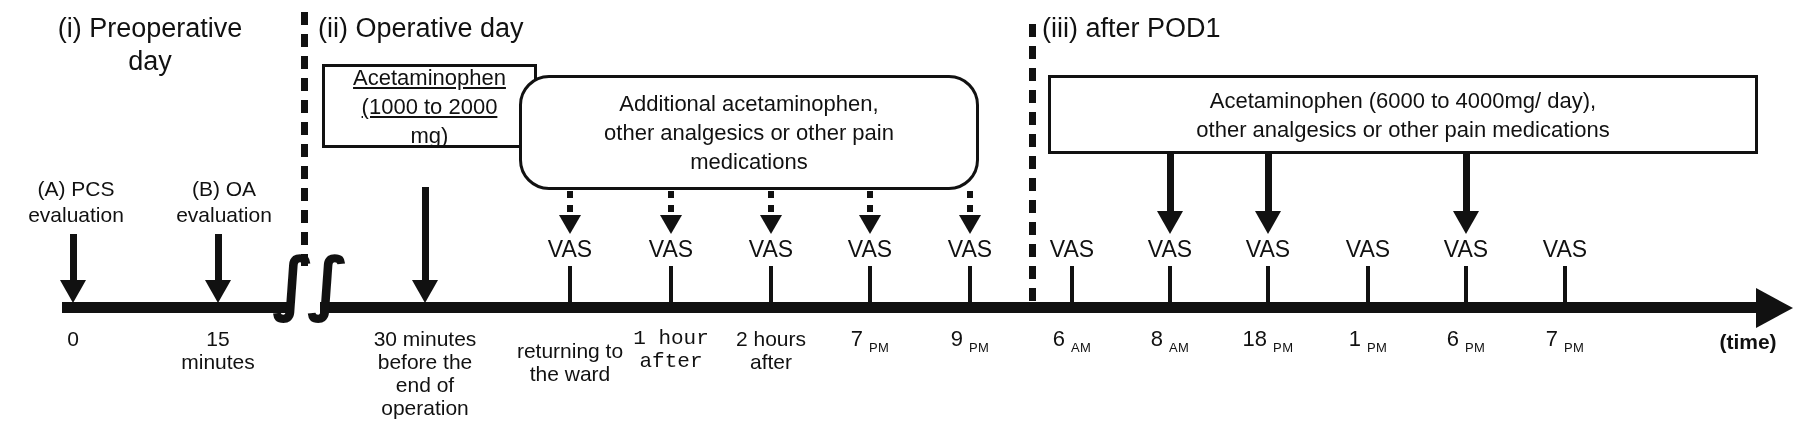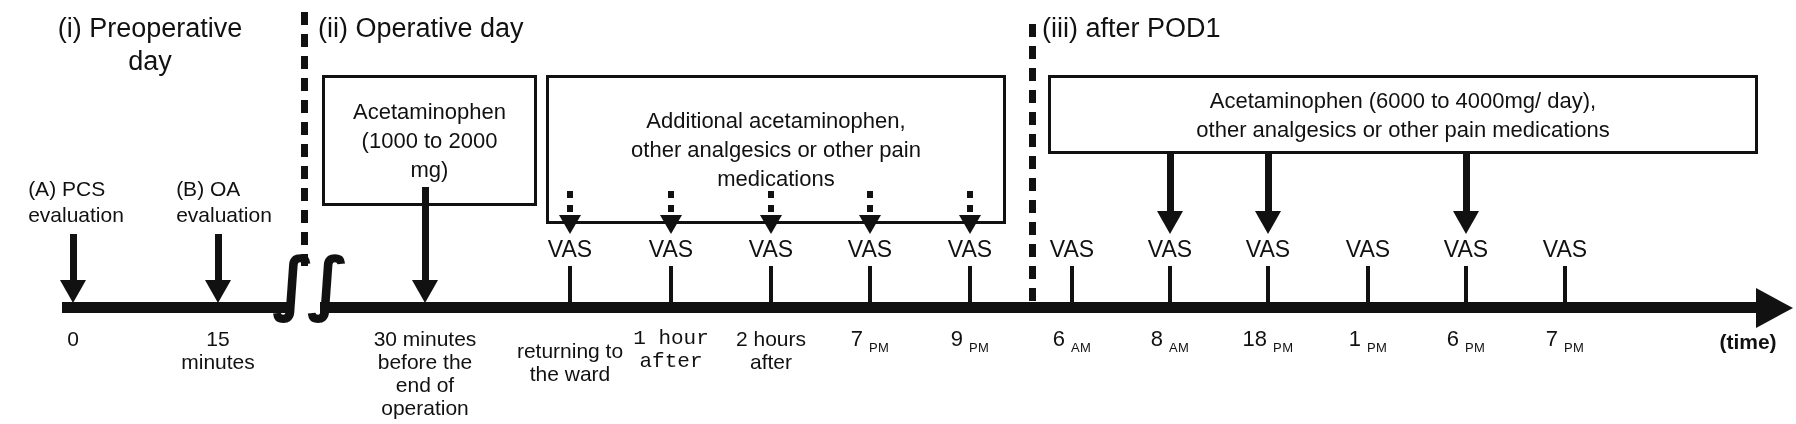--- a/index.html
+++ b/index.html
@@ -18,26 +18,26 @@
     position:absolute; width:7px;
     background:repeating-linear-gradient(to bottom, #111 0 13px, transparent 13px 22px);
   }
   .dl1 { left:301px;  top:12px; height:254px; }
   .dl2 { left:1029px; top:24px; height:279px; }
   .med-box {
     position:absolute; border:3px solid #111; box-sizing:border-box; background:#fff;
     display:flex; align-items:center; justify-content:center;
     text-align:center; font-size:22px; line-height:29px; white-space:pre-line;
   }
-  .b1 { left:322px;  top:75px; width:215px; height:131px; }
-  .b2 { left:546px;  top:75px; width:460px; height:149px; }
+  .b1 { left:322px;  top:64px; width:215px; height:84px;text-decoration:underline; }
+  .b2 { left:519px;  top:75px; width:460px; height:115px;border-radius:30px; }
   .b3 { left:1048px; top:75px; width:710px; height:79px;  }
   .eval-label {
     position:absolute; top:176px; transform:translateX(-50%);
-    font-size:21px; line-height:26px; white-space:pre-line;
+    text-align:center; font-size:21px; line-height:26px; white-space:pre-line;
   }
   .e1 { left:76px; } .e2 { left:224px; }
   .timeline-seg { position:absolute; top:302px; height:11px; background:#111; }
   .s1 { left:62px;  width:226px; }
   .s2 { left:320px; width:1437px; }
   .timeline-head {
     position:absolute; left:1756px; top:288px; width:0; height:0;
     border-top:20px solid transparent; border-bottom:20px solid transparent;
     border-left:37px solid #111;
   }

